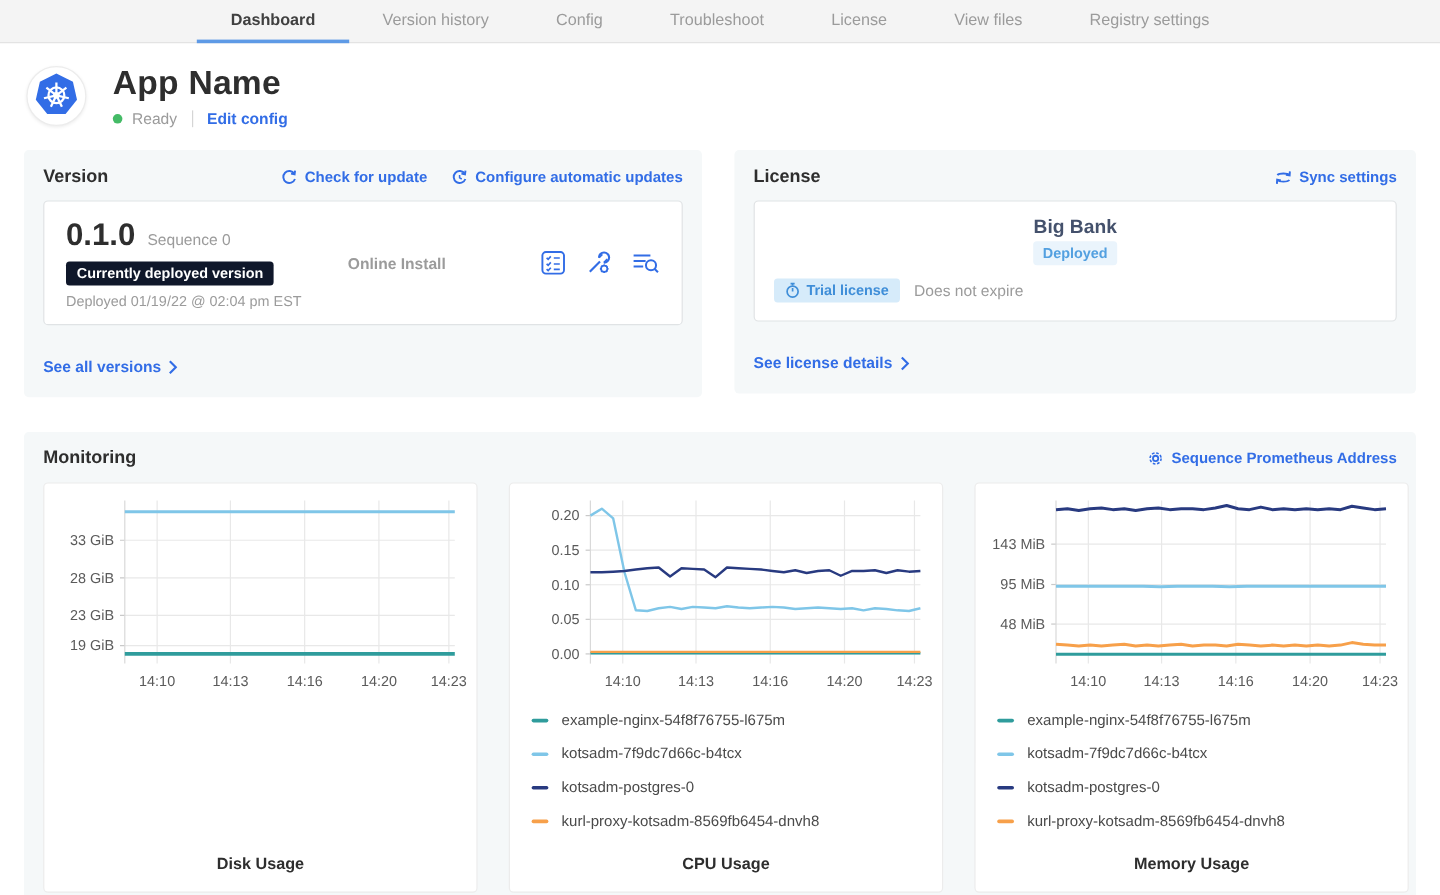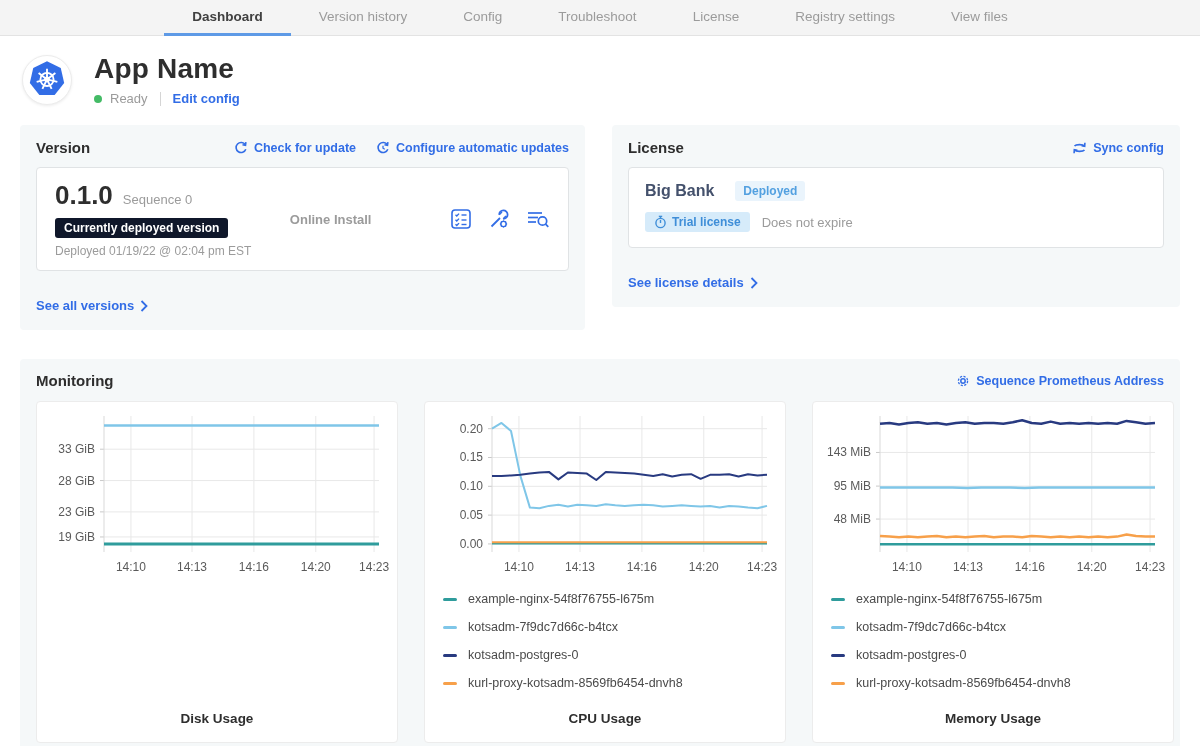--- a/index.html
+++ b/index.html
@@ -35,21 +35,21 @@
   .ver-num { font-size:26px; font-weight:700; color:#2e2e2e; }
   .ver-seq { font-size:13px; color:#9b9b9b; }
   .badge-green { display:inline-block; background:#0f172a; color:#fff; font-size:12px; font-weight:600; padding:3px 9px; border-radius:3px; margin:7px 0 6px; }
   .deployed { font-size:12px; color:#9b9b9b; }
   .online { font-size:13px; color:#9b9b9b; font-weight:600; margin-right:40px; }
   .ver-icons { display:flex; gap:16px; align-items:center; }
   .see-link { margin-top:27px; display:inline-flex; }
 
   .license-panel { flex:1; }
   .license-inner { padding:13px 16px 15px; }
-  .lic-row1 { display:flex; align-items:center; gap:21px; }
+  .lic-row1 { display:flex; align-items:center; gap:2px;flex-direction:column; }
   .lic-name { font-size:16px; font-weight:700; color:#44516c; }
   .badge-channel { background:#eaf4fc; color:#53a0e0; font-size:12px; font-weight:600; padding:3px 8px; border-radius:3px; }
   .lic-row2 { display:flex; align-items:center; gap:12px; margin-top:11px; }
   .badge-trial { background:#d6ebfa; color:#3f8ed8; font-size:12px; font-weight:700; padding:3px 9px; border-radius:3px; display:inline-flex; align-items:center; gap:5px; }
   .expiry { font-size:13px; color:#9b9b9b; }
 
   
   .monitoring { margin:29px 20px 0; background:#f5f8f9; border-radius:4px; padding:13px 16px 10px; }
   .charts-row { display:flex; gap:26px; margin-top:12px; }
   .chart-card { width:362px; height:342px; background:#fff; border:1px solid #ececec; border-radius:4px; display:flex; flex-direction:column; padding:10px 0 16px; }
@@ -62,22 +62,22 @@
 </style>
 </head>
 <body>
 
 <div class="nav" id="nav-tabs">
     <div class="tab active">Dashboard</div>
     <div class="tab">Version history</div>
     <div class="tab">Config</div>
     <div class="tab">Troubleshoot</div>
     <div class="tab">License</div>
+    <div class="tab">View files</div>
     <div class="tab">Registry settings</div>
-    <div class="tab">View files</div>
   </div>
 
 <div class="app-header">
   <div class="k8s-badge">
     <svg width="40" height="40" viewBox="0 0 32 34">
       <polygon points="16,1 27.7,6.9 30.6,19.6 22.5,29.8 9.5,29.8 1.4,19.6 4.3,6.9" fill="#326de6"></polygon>
       <g stroke="#fff" stroke-width="1.6" fill="none">
         <circle cx="16" cy="16.5" r="5.6"></circle>
         <circle cx="16" cy="16.5" r="1.6" fill="#fff"></circle>
         <line x1="16" y1="16.5" x2="16" y2="7.5"></line>
@@ -181,21 +181,21 @@
   <div class="panel license-panel">
     <div class="panel-head">
       <div class="panel-title">License</div>
       <a class="link">
         <svg class="icon" width="15" height="14" viewBox="0 0 15 14" fill="none" stroke="#326de6" stroke-width="1.6">
           <path d="M2.5 5 C4 3.2 11 3.2 12.5 5"></path>
             <polyline points="12.9,1.8 12.7,5.2 9.6,4.6"></polyline>
           <path d="M12.5 9 C11 10.8 4 10.8 2.5 9"></path>
             <polyline points="2.1,12.2 2.3,8.8 5.4,9.4"></polyline>
         </svg>
-        <span>Sync config</span>
+        <span>Sync settings</span>
       </a>
     </div>
 
     <div class="inner-card license-inner">
       <div class="lic-row1">
         <span class="lic-name">Big Bank</span>
         <span class="badge-channel">Deployed</span>
       </div>
       <div class="lic-row2">
         <span class="badge-trial">

